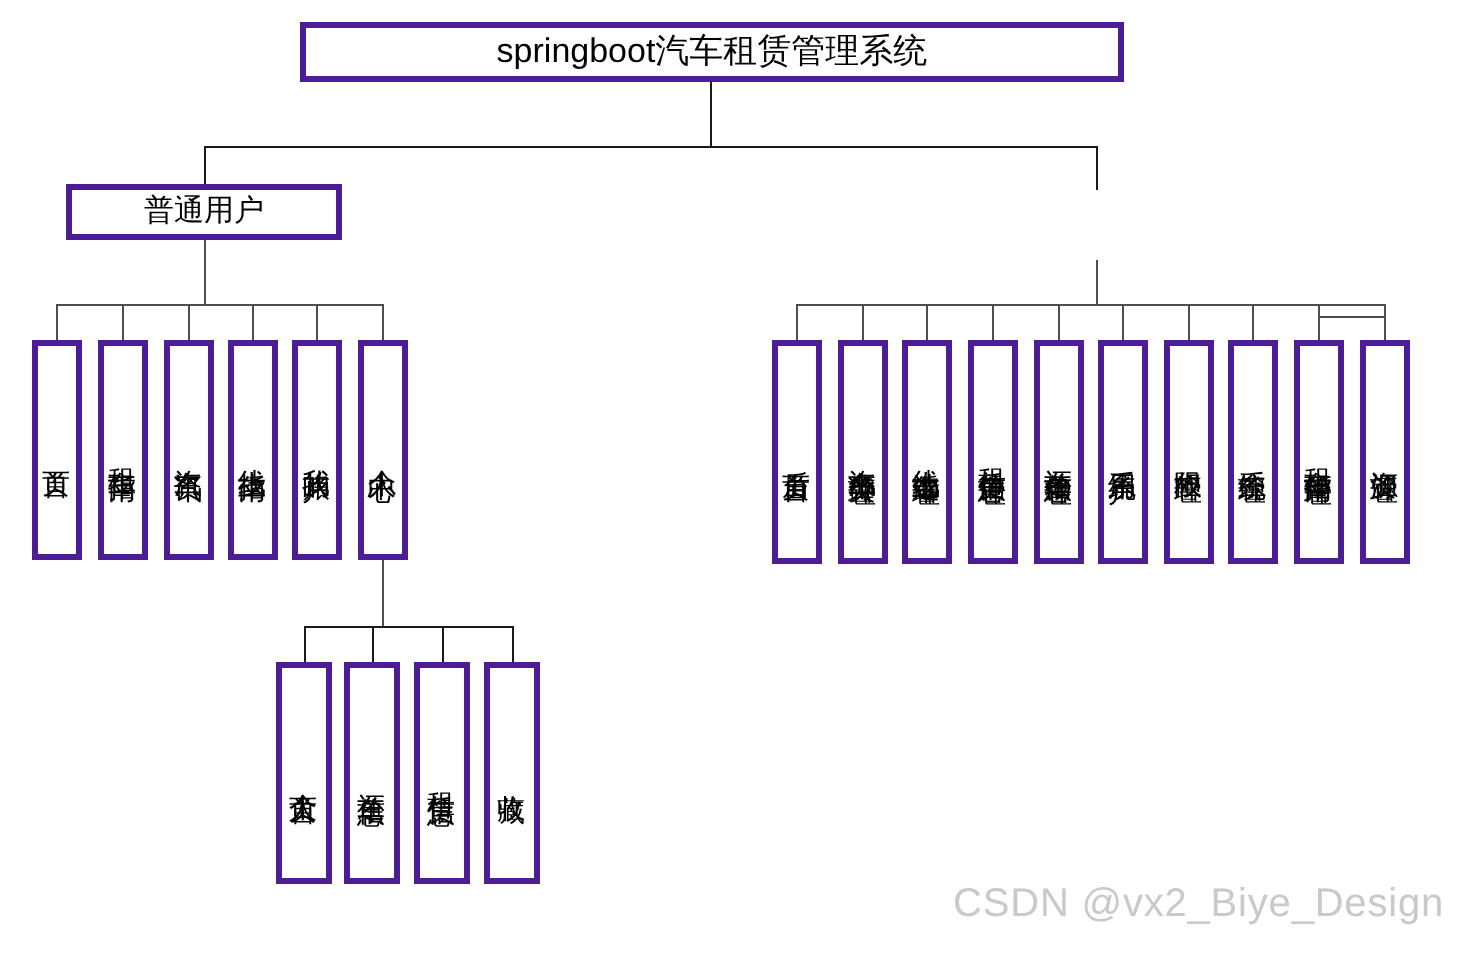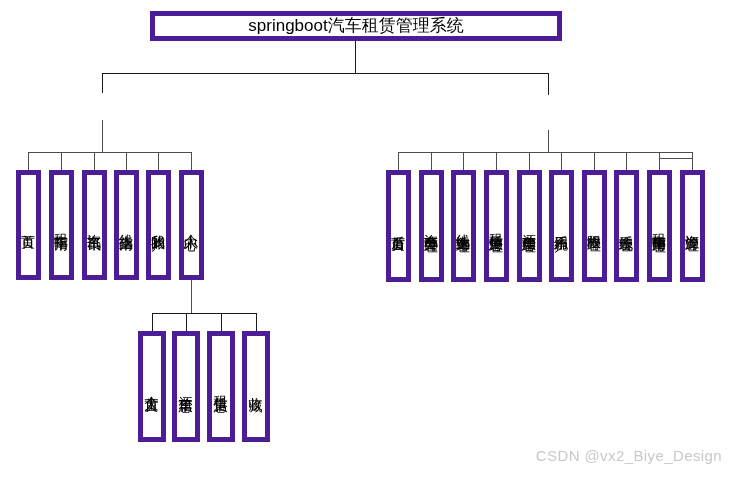--- a/index.html
+++ b/index.html
@@ -16,21 +16,21 @@
     width: 734px;
     height: 478px;
     background: #ffffff;
     overflow: hidden;
   }
 
   
   .node {
     position: absolute;
     box-sizing: border-box;
-    border: 5px solid #4c1d95;
+    border: 3px solid #4c1d95;
     background: #ffffff;
     display: flex;
     align-items: center;
     justify-content: center;
     color: #000000;
     z-index: 3;
   }
   .node .txt {
     display: block;
     text-align: center;
@@ -64,21 +64,21 @@
   .ln.v { width: 1px; }
   .ln.h { height: 1px; }
   .ln.dark { background: #1a1a1a; }
 
   
   #watermark {
     position: absolute;
     right: 12px;
     bottom: 14px;
     color: #c9c9c9;
-    font-size: 15px;
+    font-size: 20px;
     letter-spacing: 0.4px;
     user-select: none;
     z-index: 5;
     margin-left: 27px;
   }
 </style>
 </head>
 <body>
 
 <div id="canvas">
@@ -122,20 +122,23 @@
   <div class="ln v" style="left:594px; top:152px; height:18px;"></div>
   <div class="ln v" style="left:626px; top:152px; height:18px;"></div>
   <div class="ln v" style="left:659px; top:152px; height:18px;"></div>
   <div class="ln h" style="left:659px; top:158px; width:33px;"></div>
   <div class="ln v" style="left:692px; top:152px; height:18px;"></div>
 
   <div class="node h root" style="left:150px; top:11px; width:412px; height:30px;">
     <span class="txt">springboot汽车租赁管理系统</span>
   </div>
 
+  <div class="node h" style="left:33px; top:92px; width:138px; height:28px;">
+    <span class="txt">普通用户</span>
+  </div>
 
 
   <div class="node v" style="left:16px; top:170px; width:25px; height:110px;">
     <span class="txt">首页</span>
   </div>
   <div class="node v" style="left:49px; top:170px; width:25px; height:110px;">
     <span class="txt">租车指南</span>
   </div>
   <div class="node v" style="left:82px; top:170px; width:25px; height:110px;">
     <span class="txt">汽车资讯</span>

